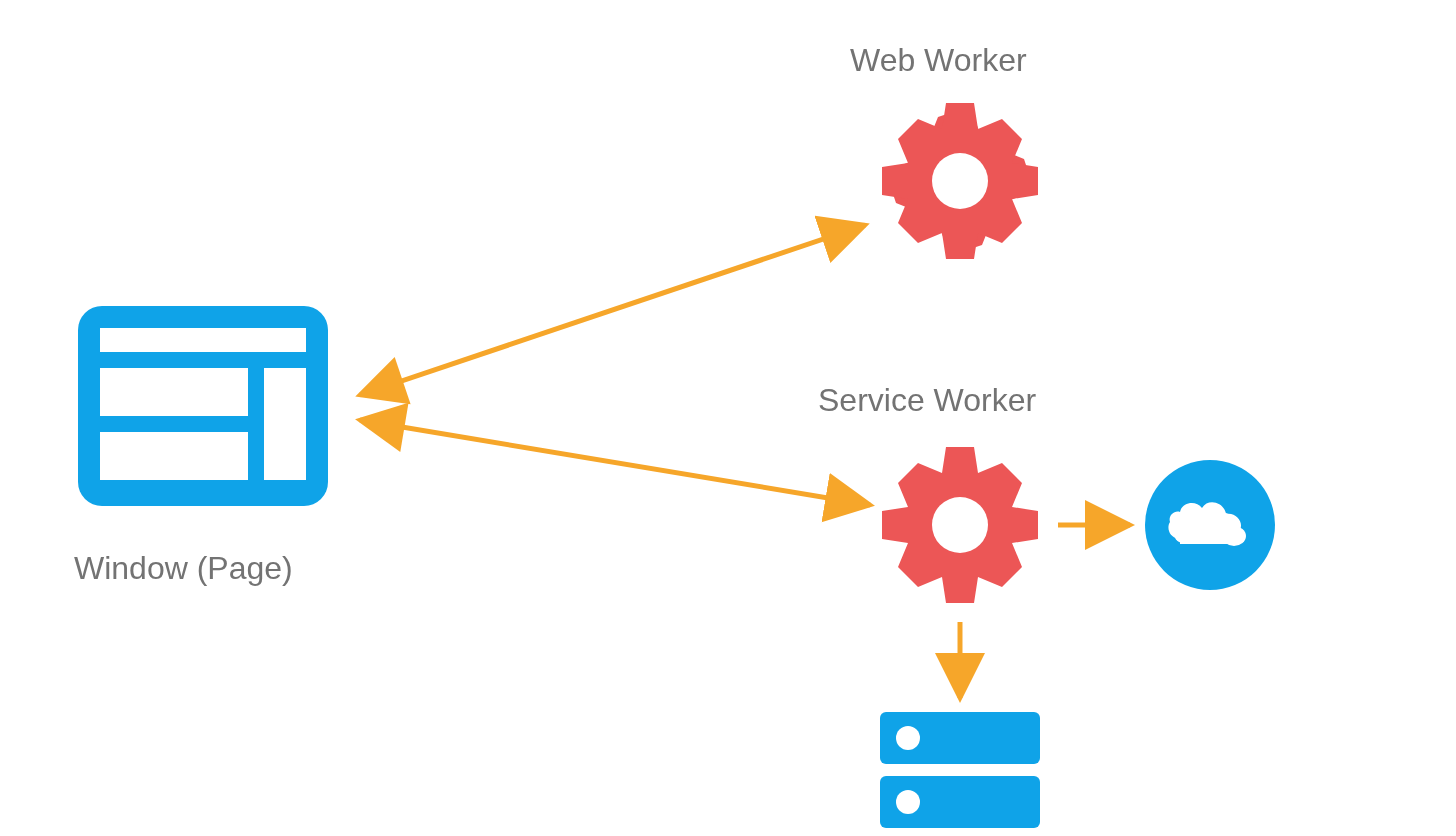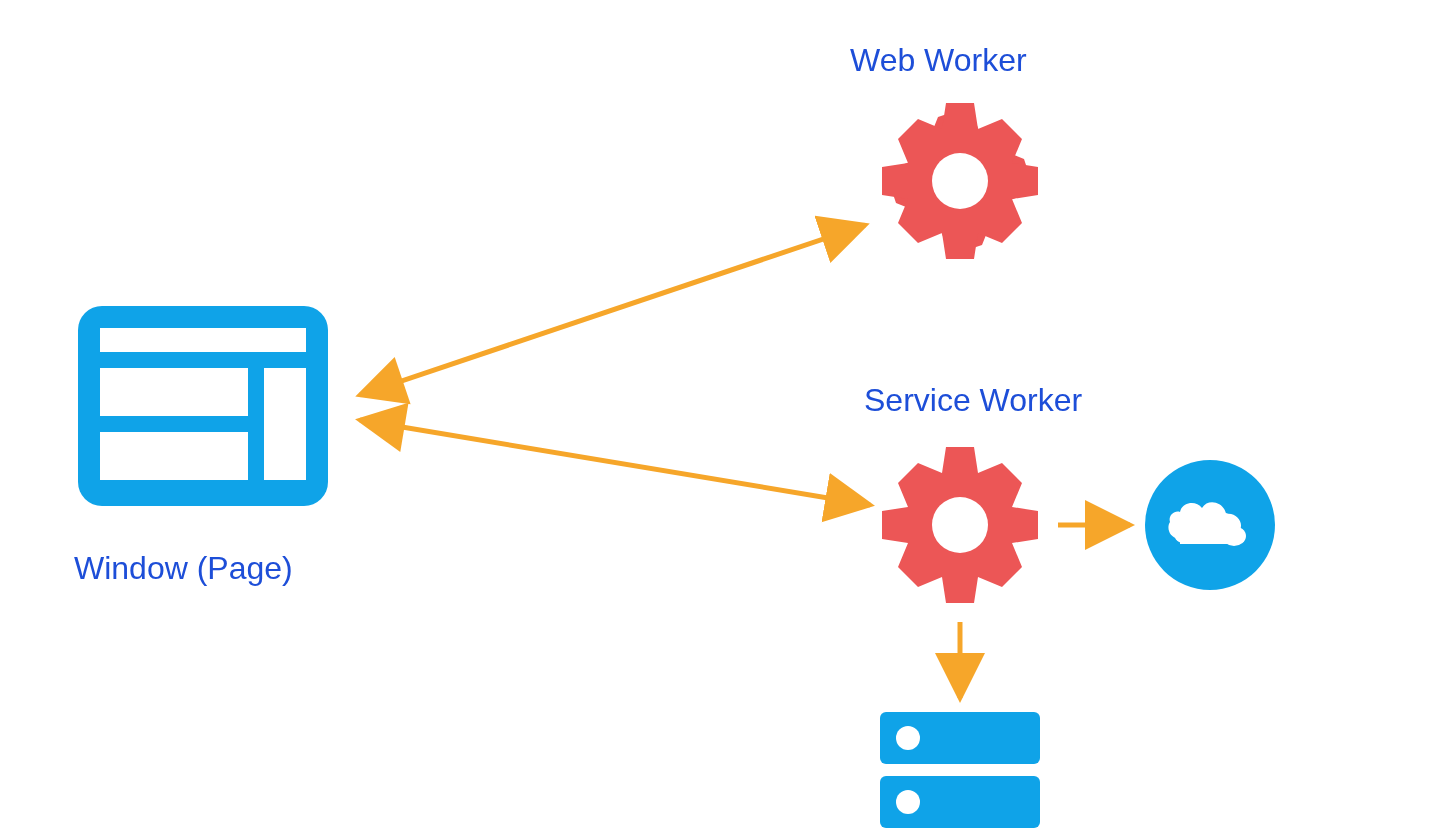--- a/index.html
+++ b/index.html
@@ -11,21 +11,21 @@
       width: 1456px;
       height: 836px;
       background: #ffffff;
       font-family: 'Helvetica Neue', Arial, sans-serif;
       position: relative;
       overflow: hidden;
     }
     .label {
       position: absolute;
       font-size: 32px;
-      color: #1d4ed8;
+      color: #737373;
       font-weight: 400;
     }
     .icon {
       position: absolute;
     }
   </style>
 </head>
 <body>
 
 <div class="icon" style="left:78px; top:306px;">
@@ -45,21 +45,21 @@
 <div class="icon" style="left:875px; top:96px;">
   <svg width="170" height="170" viewBox="0 0 170 170">
     <g transform="translate(85,85)">
       <path fill="#EC5656" d="M0,-70 L12,-68 L20,-48 L40,-58 L50,-50 L44,-30 L64,-22 L68,-10 L70,0 L68,12 L48,20 L58,40 L50,50 L30,44 L22,64 L10,68 L0,70 L-12,68 L-20,48 L-40,58 L-50,50 L-44,30 L-64,22 L-68,10 L-70,0 L-68,-12 L-48,-20 L-58,-40 L-50,-50 L-30,-44 L-22,-64 L-10,-68 Z"></path>
       <path fill="#EC5656" d="M-14,-78 L14,-78 L18,-52 L42,-62 L62,-42 L52,-18 L78,-14 L78,14 L52,18 L62,42 L42,62 L18,52 L14,78 L-14,78 L-18,52 L-42,62 L-62,42 L-52,18 L-78,14 L-78,-14 L-52,-18 L-62,-42 L-42,-62 L-18,-52 Z"></path>
       <circle cx="0" cy="0" r="28" fill="#ffffff"></circle>
     </g>
   </svg>
 </div>
 
-<div class="label" style="left:864px; top:382px;text-align:center;">Service Worker</div>
+<div class="label" style="left:818px; top:382px;text-align:center;">Service Worker</div>
 
 <div class="icon" style="left:875px; top:440px;">
   <svg width="170" height="170" viewBox="0 0 170 170">
     <g transform="translate(85,85)">
       <path fill="#EC5656" d="M-14,-78 L14,-78 L18,-52 L42,-62 L62,-42 L52,-18 L78,-14 L78,14 L52,18 L62,42 L42,62 L18,52 L14,78 L-14,78 L-18,52 L-42,62 L-62,42 L-52,18 L-78,14 L-78,-14 L-52,-18 L-62,-42 L-42,-62 L-18,-52 Z"></path>
       <circle cx="0" cy="0" r="28" fill="#ffffff"></circle>
     </g>
   </svg>
 </div>
 

